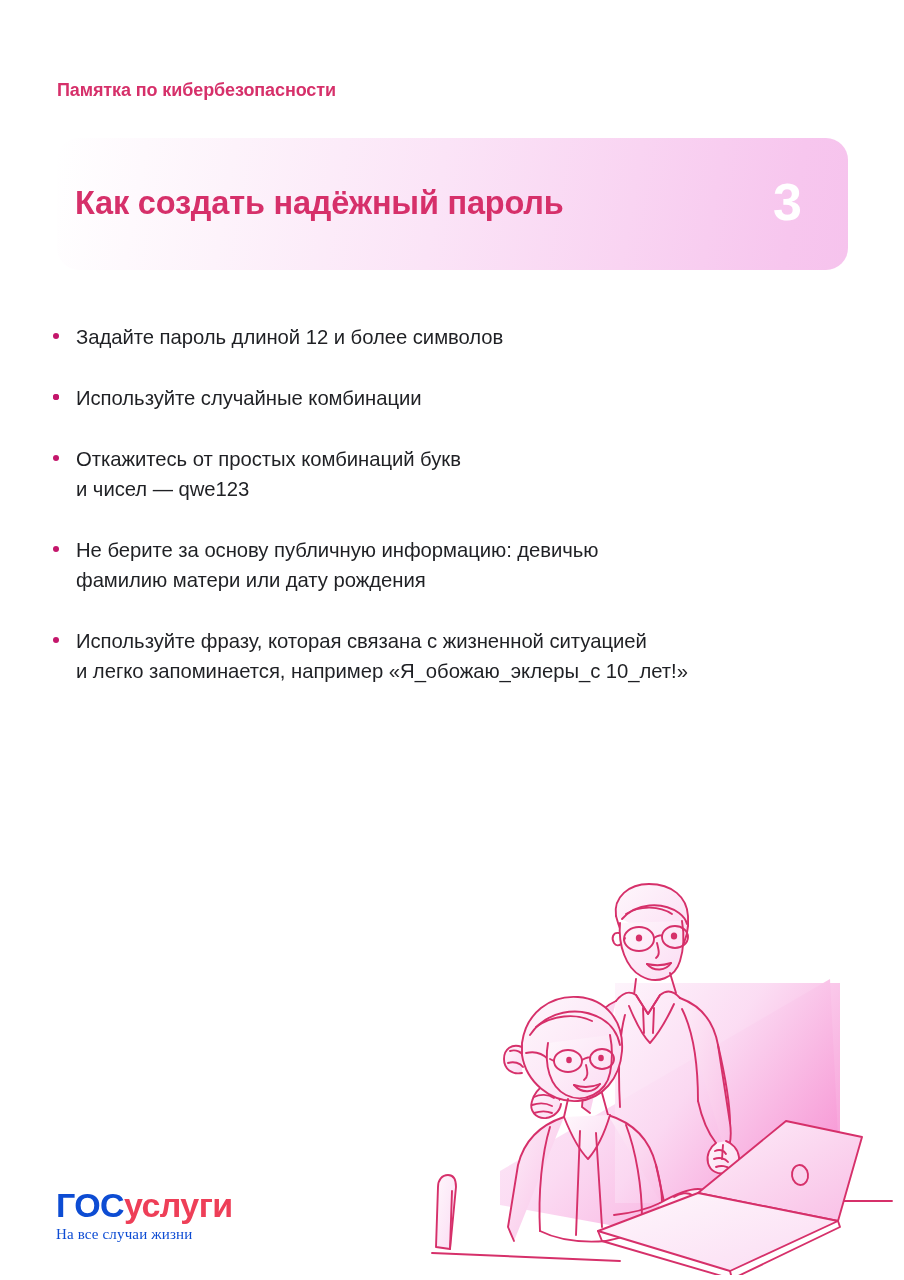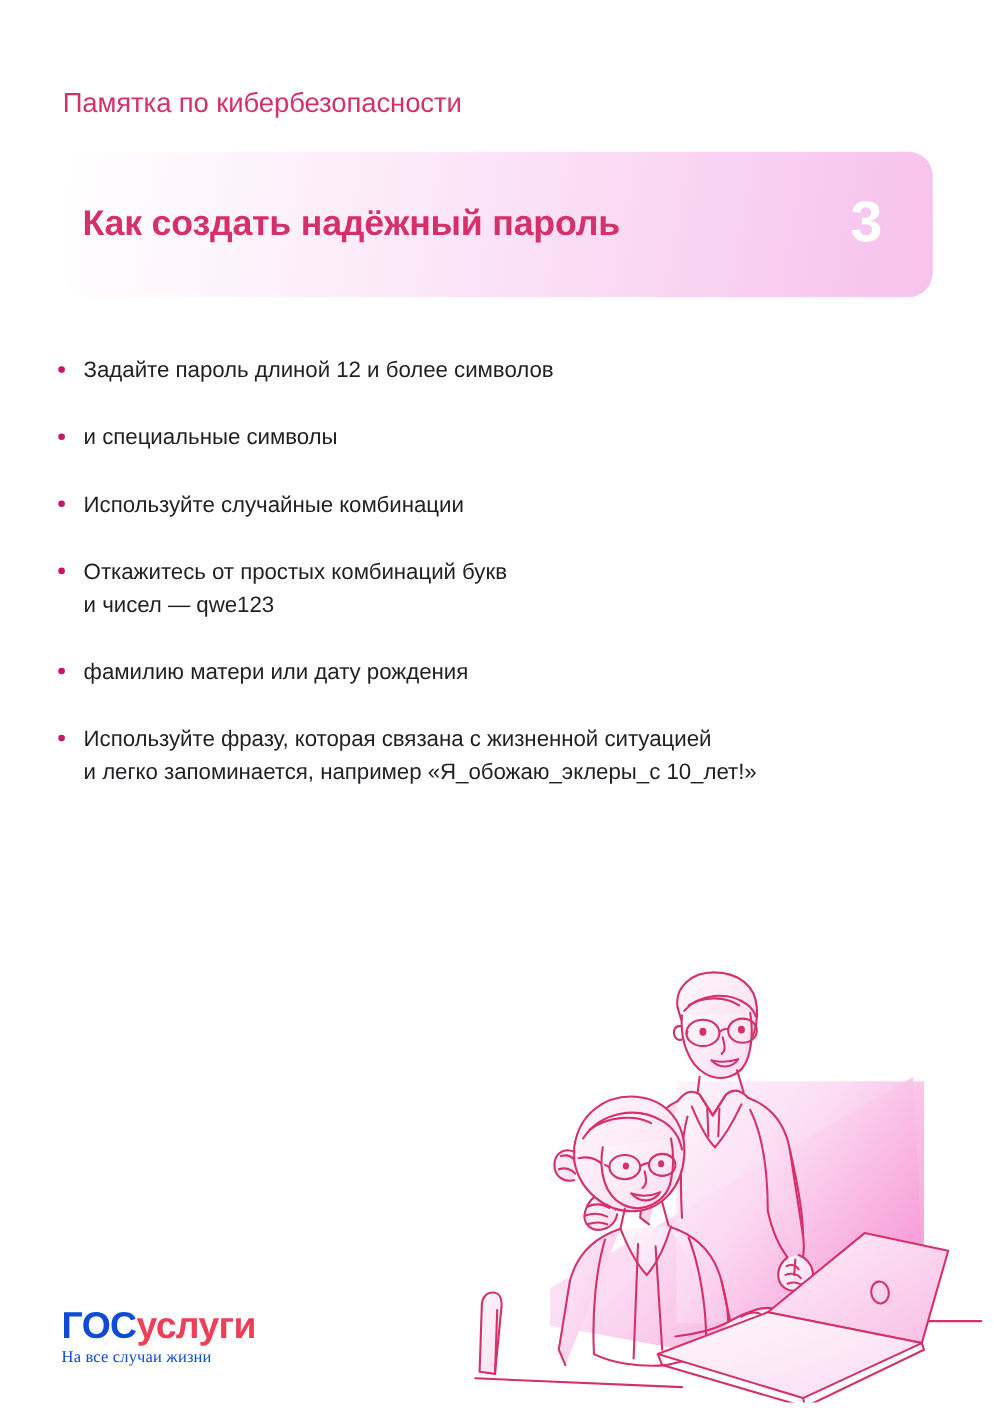--- a/index.html
+++ b/index.html
@@ -20,22 +20,22 @@
     width: 904px;
     height: 1280px;
     box-sizing: border-box;
   }
 
   
   .eyebrow {
     position: absolute;
     left: 57px;
     top: 80px;
-    font-size: 25px;
-    font-weight: 400;
+    font-size: 18px;
+    font-weight: 700;
     letter-spacing: -0.1px;
     color: #d6306a;
     white-space: nowrap;
   }
 
   
   .banner {
     position: absolute;
     left: 57px;
     top: 138px;
@@ -148,33 +148,33 @@
     <div class="banner-number">3</div>
   </div>
 
   <ul class="tips">
     <li class="tip">
       <span class="dot"></span>
       <span class="line">Задайте пароль длиной 12 и более символов</span>
     </li>
     <li class="tip">
       <span class="dot"></span>
-      <span class="line">и специальные символы</span>
     </li>
     <li class="tip">
       <span class="dot"></span>
       <span class="line">Используйте случайные комбинации</span>
     </li>
     <li class="tip">
       <span class="dot"></span>
       <span class="line">Откажитесь от простых комбинаций букв</span>
       <span class="line">и чисел — qwe123</span>
     </li>
     <li class="tip">
       <span class="dot"></span>
+      <span class="line">Не берите за основу публичную информацию: девичью</span>
       <span class="line">фамилию матери или дату рождения</span>
     </li>
     <li class="tip">
       <span class="dot"></span>
       <span class="line">Используйте фразу, которая связана с жизненной ситуацией</span>
       <span class="line">и легко запоминается, например «Я_обожаю_эклеры_с 10_лет!»</span>
     </li>
   </ul>
 
   <div class="illustration">

